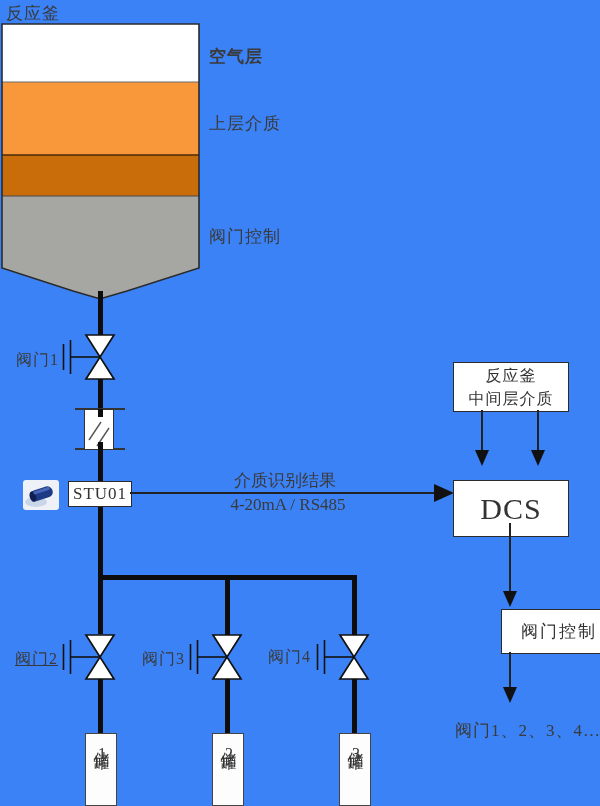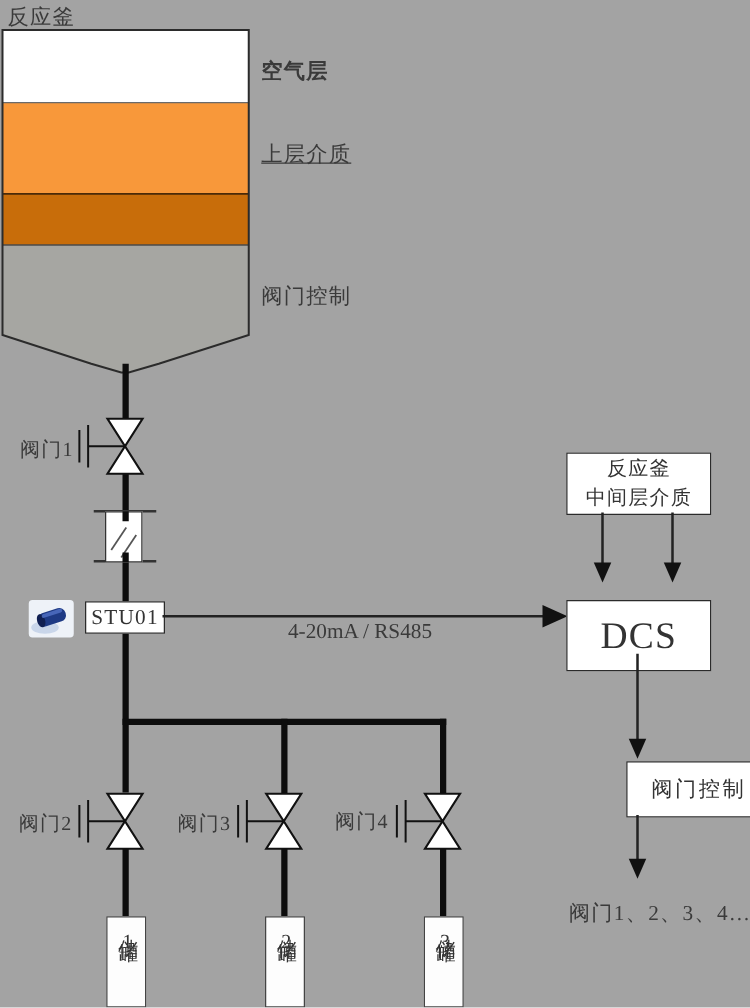--- a/index.html
+++ b/index.html
@@ -1,17 +1,17 @@
 <!DOCTYPE html>
 <html><head>
 <meta charset="utf-8">
 <style>
   html,body{margin:0;padding:0;background:#ffffff;}
   .canvas{
-    position:relative;width:600px;height:806px;background:#a3a3a3;overflow:hidden;
+    position:relative;width:600px;height:806px;background:#3b82f6;overflow:hidden;
     font-family:"Liberation Serif","DejaVu Serif",serif;color:#333;
   }
   .abs{position:absolute;}
   .lbl{position:absolute;font-size:17px;color:#3a3a3a;white-space:nowrap;letter-spacing:1px;}
   .pipe{position:absolute;background:#0d0d0d;}
   .thinline{position:absolute;background:#222;}
   .box{
     position:absolute;background:#fff;border:1.5px solid #2b2b2b;
     display:flex;align-items:center;justify-content:center;text-align:center;
   }
@@ -54,21 +54,21 @@
     <rect x="2" y="82" width="197" height="73" style="fill: rgb(248, 152, 58);"></rect>
     <rect x="2" y="155" width="197" height="41" style="fill: rgb(200, 109, 10);"></rect>
     <polygon points="2,196 199,196 199,268 127,291 103,298 97,298 73,291 2,268" style="fill: rgb(166, 166, 162);"></polygon>
     <line x1="2" y1="82" x2="199" y2="82" stroke="#6a6a6a" stroke-width="1"></line>
     <line x1="2" y1="155" x2="199" y2="155" stroke="#4a2a08" stroke-width="1.4"></line>
     <line x1="2" y1="196" x2="199" y2="196" stroke="#4a4a4a" stroke-width="1.2"></line>
     <polygon points="2,24 199,24 199,268 127,291 103,298 97,298 73,291 2,268" fill="none" stroke="#2b2b2b" stroke-width="1.6"></polygon>
   </svg>
 
   <div class="lbl" style="left:209px;top:45px;font-weight:bold;">空气层</div>
-  <div class="lbl" style="left:209px;top:112px;text-decoration:underline;">上层介质</div>
+  <div class="lbl" style="left:209px;top:112px;">上层介质</div>
   <div class="lbl" style="left:209px;top:225px;">阀门控制</div>
 
   <div class="pipe" style="left:97.5px;top:291px;width:5px;height:45px;"></div>
   <div class="pipe" style="left:97.5px;top:377px;width:5px;height:34px;"></div>
   <div class="pipe" style="left:97.5px;top:449px;width:5px;height:33px;"></div>
   <div class="pipe" style="left:97.5px;top:504px;width:5px;height:130px;"></div>
   <div class="pipe" style="left:97.5px;top:575px;width:259px;height:5px;"></div>
   <div class="pipe" style="left:224.5px;top:575px;width:5px;height:60px;"></div>
   <div class="pipe" style="left:351.5px;top:575px;width:5px;height:60px;"></div>
   <div class="pipe" style="left:97.5px;top:676px;width:5px;height:57px;"></div>
@@ -102,20 +102,21 @@
       <ellipse cx="10.5" cy="15" rx="3.2" ry="5.4" fill="#101f52"></ellipse>
       <rect x="12" y="10.5" width="17" height="3" rx="1.5" fill="#4f6fc2" opacity="0.85"></rect>
     </g>
   </svg>
   <div class="box stu-box" style="left:68px;top:481px;width:62px;height:24px;">
     <span>STU01</span>
   </div>
 
   <div class="thinline" style="left:130px;top:492px;width:305px;height:2px;"></div>
   <div class="arrow-right" style="left:434px;top:484px;"></div>
+  <div class="sig-lbl" style="left:200px;top:469px;width:170px;">介质识别结果</div>
   <div class="sig-lbl" style="left:198px;top:495px;width:180px;">4-20mA / RS485</div>
 
   <div class="box info-box" style="left:453px;top:362px;width:114px;height:48px;">
     <div>
       <div>反应釜</div>
       <div>中间层介质</div>
     </div>
   </div>
 
   <div class="thinline" style="left:481px;top:410px;width:1.5px;height:42px;"></div>
@@ -138,21 +139,21 @@
   <div class="arrow-down" style="left:502.5px;top:687px;"></div>
   <div class="lbl" style="left:455px;top:719px;">阀门1、2、3、4……</div>
 
   <svg class="valve-svg" style="left:60px;top:633px;" viewBox="0 0 56 48">
     <line x1="3.5" y1="11" x2="3.5" y2="37" stroke="#111" stroke-width="1.6"></line>
     <line x1="10.5" y1="7" x2="10.5" y2="41" stroke="#111" stroke-width="1.6"></line>
     <line x1="10.5" y1="24" x2="40" y2="24" stroke="#111" stroke-width="1.6"></line>
     <polygon points="26,2 54,2 40,24" fill="#fff" stroke="#111" stroke-width="1.7"></polygon>
     <polygon points="26,46 54,46 40,24" fill="#fff" stroke="#111" stroke-width="1.7"></polygon>
   </svg>
-  <div class="lbl" style="left:15px;top:649px;font-size:16px;">阀门2</div>
+  <div class="lbl" style="left:15px;top:649px;font-size:16px;text-decoration:underline;">阀门2</div>
 
   <svg class="valve-svg" style="left:187px;top:633px;" viewBox="0 0 56 48">
     <line x1="3.5" y1="11" x2="3.5" y2="37" stroke="#111" stroke-width="1.6"></line>
     <line x1="10.5" y1="7" x2="10.5" y2="41" stroke="#111" stroke-width="1.6"></line>
     <line x1="10.5" y1="24" x2="40" y2="24" stroke="#111" stroke-width="1.6"></line>
     <polygon points="26,2 54,2 40,24" fill="#fff" stroke="#111" stroke-width="1.7"></polygon>
     <polygon points="26,46 54,46 40,24" fill="#fff" stroke="#111" stroke-width="1.7"></polygon>
   </svg>
   <div class="lbl" style="left:142px;top:649px;font-size:16px;">阀门3</div>
 

